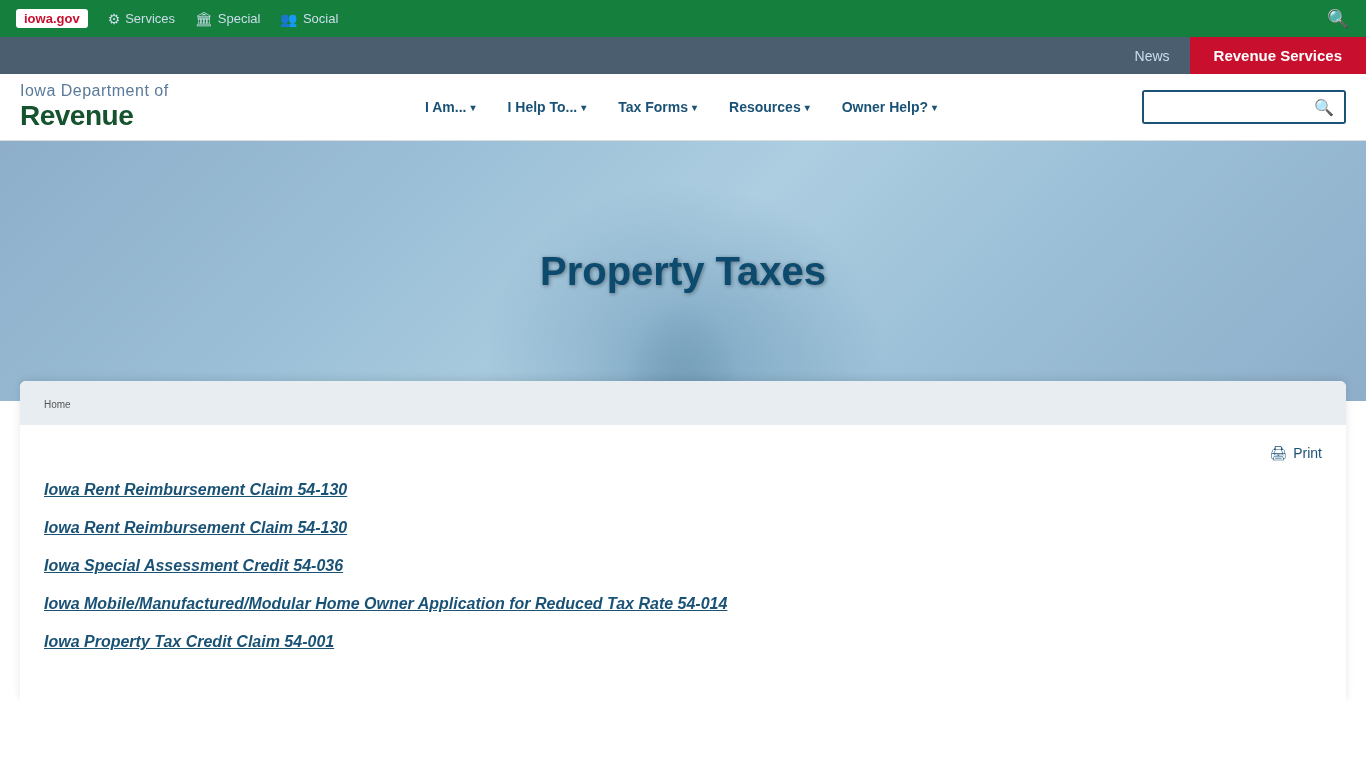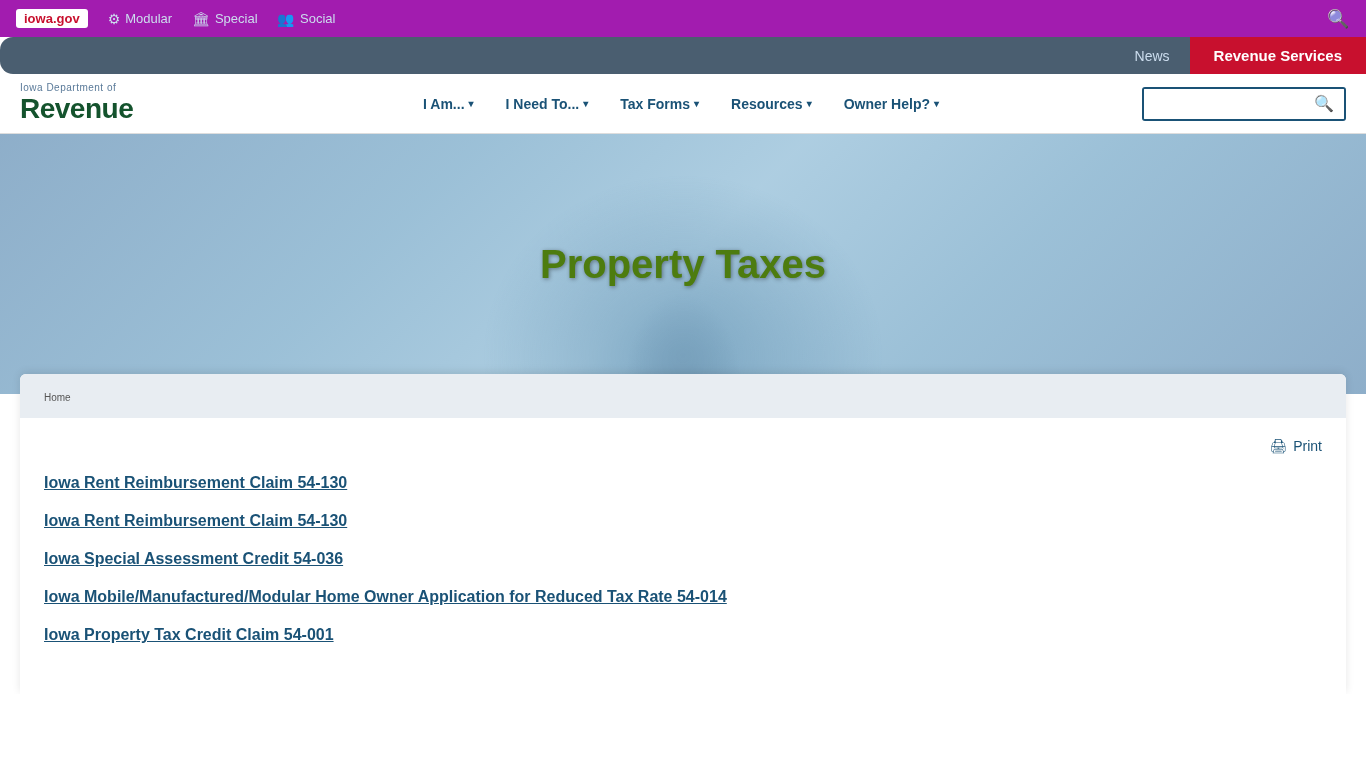--- a/index.html
+++ b/index.html
@@ -1,20 +1,20 @@
 <!DOCTYPE html>
 <html><head>
   <meta charset="utf-8">
   <style>
     * { margin: 0; padding: 0; box-sizing: border-box; }
     body { font-family: Arial, sans-serif; font-size: 14px; color: #333; }
 
     
     .top-bar {
-      background: #a21caf;
+      background: #15803d;
       height: 37px;
       display: flex;
       align-items: center;
       justify-content: space-between;
       padding: 0 16px;
     }
     .top-bar-left { display: flex; align-items: center; gap: 20px; }
     .iowa-logo {
       background: #fff;
       color: #3a5068;
@@ -37,21 +37,20 @@
     .search-icon-top { color: #cde; font-size: 18px; cursor: pointer; }
 
     
     .secondary-bar {
       background: #4a5e70;
       height: 37px;
       display: flex;
       align-items: center;
       justify-content: flex-end;
       padding: 0 0;
-      border-radius: 13px;
     }
     .secondary-bar-left { flex: 1; display: flex; justify-content: flex-end; padding-right: 20px; }
     .news-link { color: #cde; text-decoration: none; font-size: 14px; }
     .online-services-btn {
       background: #c8102e;
       color: #fff;
       font-weight: bold;
       font-size: 15px;
       padding: 0 24px;
       height: 37px;
@@ -64,21 +63,21 @@
     
     .header {
       background: #fff;
       display: flex;
       align-items: center;
       padding: 8px 20px;
       border-bottom: 1px solid #ddd;
       gap: 20px;
     }
     .logo-area { display: flex; flex-direction: column; min-width: 200px; }
-    .logo-top { font-size: 10px; color: #5a7a99; letter-spacing: 0.5px; }
+    .logo-top { font-size: 16px; color: #5a7a99; letter-spacing: 0.5px; }
     .logo-bottom { font-size: 28px; font-weight: bold; color: #14532d; letter-spacing: -0.5px; }
     .main-nav { display: flex; align-items: center; gap: 8px; flex: 1; justify-content: center; }
     .nav-item {
       color: #1a5276;
       font-size: 14px;
       font-weight: 600;
       padding: 8px 12px;
       cursor: pointer;
       text-decoration: none;
       display: flex;
@@ -131,21 +130,21 @@
     .hero-capitol {
       position: absolute;
       inset: 0;
       background: 
         radial-gradient(ellipse 60px 100px at 50% 100%, #5580a0 0%, transparent 100%),
         radial-gradient(ellipse 200px 180px at 50% 85%, #6090b0 0%, transparent 100%);
       opacity: 0.6;
     }
     .hero-title {
       position: relative;
-      color: #4d7c0f;
+      color: #0c4a6e;
       font-size: 40px;
       font-weight: bold;
       text-shadow: 1px 1px 4px rgba(0,0,0,0.4);
       z-index: 2;
     }
 
     
     .content-wrapper {
       background: #fff;
       margin: 0 20px;
@@ -191,33 +190,34 @@
     .links-list { list-style: none; }
     .links-list li {
       padding: 10px 0;
       border-bottom: none;
     }
     .links-list li a {
       color: #1a5276;
       font-size: 16px;
       font-weight: bold;
       text-decoration: underline;
+      font-style: italic;
     }
   </style>
 </head>
 <body>
 
 <div class="top-bar">
   <div class="top-bar-left">
     <div class="iowa-logo">
       <span>iowa</span><span>.gov</span>
     </div>
     <a class="top-nav-item" href="#">
       <span class="top-nav-icon">⚙</span>
-      <span>Modular</span>
+      <span>Services</span>
     </a>
     <a class="top-nav-item" href="#">
       <span class="top-nav-icon">🏛</span>
       <span>Special</span>
     </a>
     <a class="top-nav-item" href="#">
       <span class="top-nav-icon">👥</span>
       <span>Social</span>
     </a>
   </div>
@@ -237,21 +237,21 @@
   <div class="logo-area">
     <span class="logo-top">Iowa Department of</span>
     <span class="logo-bottom">Revenue</span>
   </div>
   <nav class="main-nav">
     <a class="nav-item" href="#">
       <span>I Am...</span>
       <span class="chevron">▾</span>
     </a>
     <a class="nav-item" href="#">
-      <span>I Need To...</span>
+      <span>I Help To...</span>
       <span class="chevron">▾</span>
     </a>
     <a class="nav-item" href="#">
       <span>Tax Forms</span>
       <span class="chevron">▾</span>
     </a>
     <a class="nav-item" href="#">
       <span>Resources</span>
       <span class="chevron">▾</span>
     </a>

